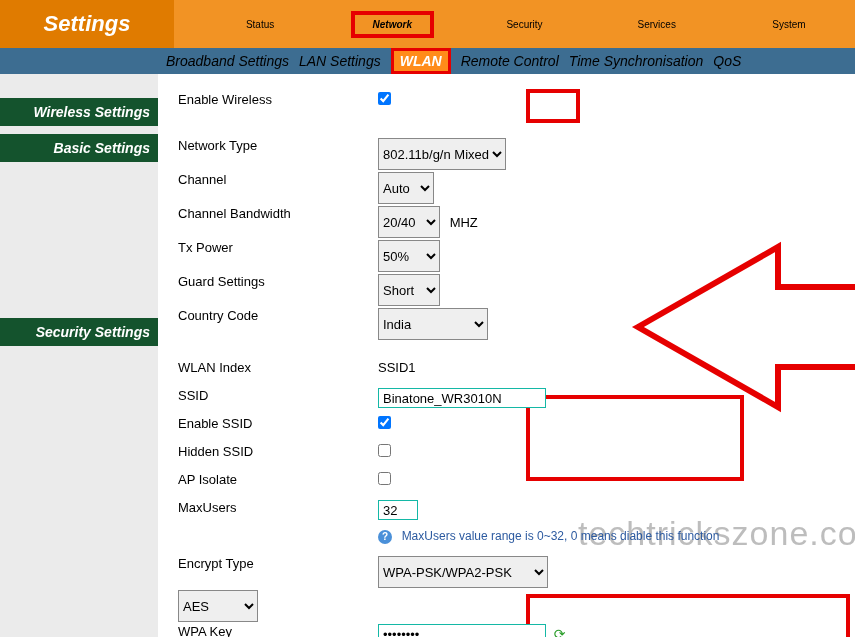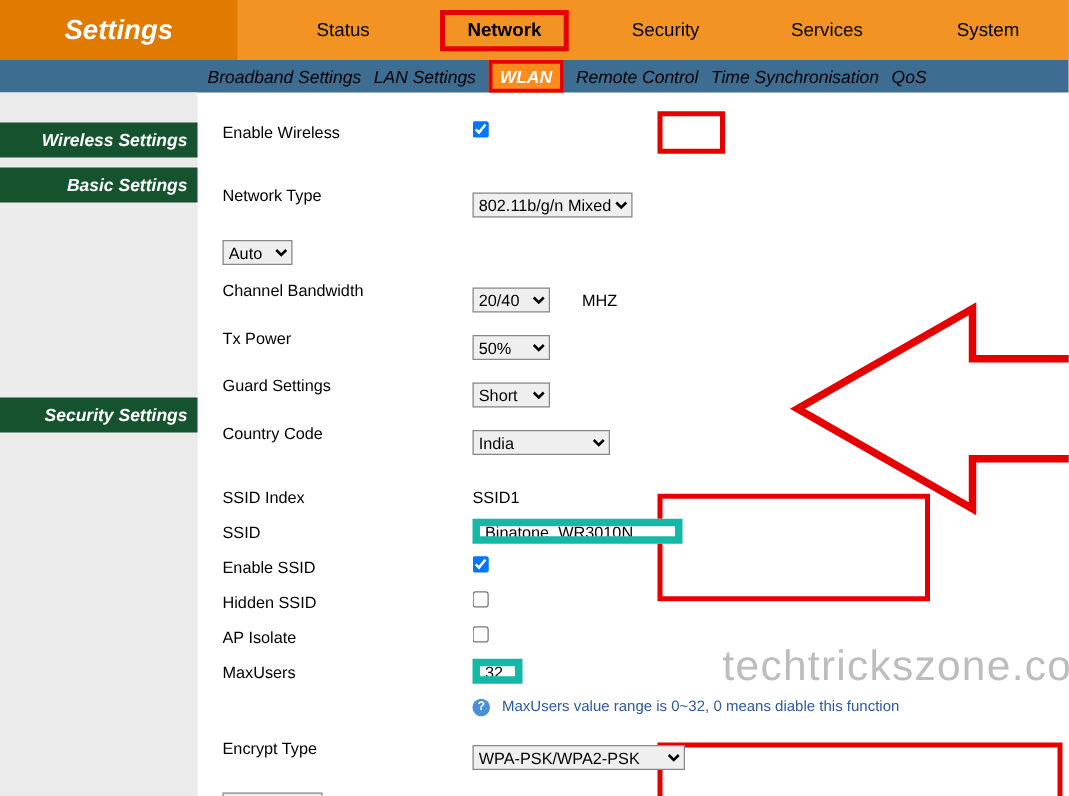--- a/index.html
+++ b/index.html
@@ -1,57 +1,57 @@
 <!DOCTYPE html>
 <html><head>
 <meta charset="utf-8">
 <style>
   * { box-sizing: border-box; margin: 0; padding: 0; }
   body { font-family: Arial, sans-serif; font-size: 13px; background: #fff; width: 855px; }
   
   .topbar { display: flex; height: 48px; background: #e07b00; }
-  .brand { width: 190px; display:flex; align-items:center; justify-content:center; color:#fff; font-size:22px; font-weight:bold; font-style:italic; }
+  .brand { width: 174px; display:flex; align-items:center; justify-content:center; color:#fff; font-size:22px; font-weight:bold; font-style:italic; }
   .mainnav { flex:1; display:flex; background:#f29324; }
   .mainnav .spacer-left { width: 20px; }
-  .mainnav .tab { flex:1; display:flex; align-items:center; justify-content:center; color:#000; font-size:15px; cursor:pointer; }
-  .mainnav .tab.active { background:#f29324; color:#000; font-weight:bold; }
+  .mainnav .tab { flex:1; display:flex; align-items:center; justify-content:center; color:#000; font-size:10px; cursor:pointer; }
+  .mainnav .tab.active { background:#f29324; color:#000; font-weight:bold;font-style:italic; }
   .redbox { border: 4px solid #e60000; }
   .redbox-inner { padding: 4px 18px; background:#f29324; }
   
   .subnav { display:flex; height:26px; background:#3d6d91; align-items:center; padding-left: 166px; gap: 10px; color:#000; font-size:14px;font-style:italic; }
   .subnav .sitem { cursor:pointer; }
   .subnav .sitem.active { background:#ff8c1a; color:#fff; padding:2px 6px; font-weight:bold; border:3px solid #e60000; }
   
   .layout { display:flex; }
   .sidebar { width:158px; background:#ebebeb; min-height:563px; }
   .sidebar .cat { background:#14532d; color:#fff; font-weight:bold; font-style:italic; text-align:right; padding:6px 8px; font-size:14px; margin-top:6px; }
   .sidebar .gap { height: 150px; }
   .sidebar .gap2 { height: 2px; }
   
   .content { flex:1; padding: 18px 10px 10px 20px; position:relative; }
-  .row { display:flex; align-items:center; min-height:26px; margin-bottom:2px; }
+  .row { display:flex; align-items:flex-start; min-height:26px; margin-bottom:2px; }
   .lbl { width:200px; font-size:13px; }
   .ctrl { position:relative; }
-  select { font-size:13px; border:1px solid #888; background:#efefef; height:20px;margin-top:16px; }
-  input[type=text],input[type=password] { font-size:13px; border:6px solid #14b8a6; height:20px; padding:0 4px; }
+  select { font-size:13px; border:1px solid #888; background:#efefef; height:32px; }
+  input[type=text],input[type=password] { font-size:13px; border:1px solid #14b8a6; height:20px; padding:0 4px; }
   .help { color:#2c5aa0; font-size:12px; margin-left:4px; }
   .help-icon { display:inline-block; width:14px; height:14px; border-radius:50%; background:#4a90d9; color:#fff; font-size:10px; text-align:center; line-height:14px; font-weight:bold; margin-right:2px; vertical-align:middle; }
   .refresh-icon { color:#2a9d2a; font-size:14px; margin-left:4px; cursor:pointer; }
   
   .hl-small { position:absolute; border:4px solid #e60000; pointer-events:none; }
   .hl-enable { left:368px; top:15px; width:54px; height:34px; }
   .hl-ssid { left:368px; top:321px; width:218px; height:86px; }
   .hl-enc { left:368px; top:520px; width:324px; height:100px; }
   
   .arrow { position:absolute; left:470px; top:158px; }
   .arrow svg { width:320px; height:190px; }
   
   .watermark { position:absolute; left:420px; top:440px; font-size:34px; color:#bdbdbd; font-weight:400; letter-spacing:1px; pointer-events:none; user-select:none; }
   
-  .unit { margin-left:22px; font-size:13px; }
+  .unit { margin-left:6px; font-size:13px; }
 </style>
 </head>
 <body>
 
 <div class="topbar">
   <div class="brand">Settings</div>
   <div class="mainnav">
     <div class="spacer-left"></div>
     <div class="tab">Status</div>
     <div class="tab active">
@@ -100,20 +100,21 @@
       <div class="ctrl"><input type="checkbox" checked="" style=""></div>
     </div>
 
     <div style="height:18px"></div>
 
     <div class="row">
       <div class="lbl">Network Type</div>
       <div class="ctrl"><select><option>802.11b/g/n Mixed</option></select></div>
     </div>
     <div class="row">
+      <div class="lbl">Channel</div>
       <div class="ctrl"><select style="width:56px"><option>Auto</option></select></div>
     </div>
     <div class="row">
       <div class="lbl">Channel Bandwidth</div>
       <div class="ctrl">
         <select style="width:62px"><option>20/40</option></select>
         <span class="unit">MHZ</span>
       </div>
     </div>
     <div class="row">
@@ -125,21 +126,21 @@
       <div class="ctrl"><select style="width:62px"><option>Short</option></select></div>
     </div>
     <div class="row">
       <div class="lbl">Country Code</div>
       <div class="ctrl"><select style="width:110px"><option>India</option></select></div>
     </div>
 
     <div style="height:18px"></div>
 
     <div class="row">
-      <div class="lbl">SSID Index</div>
+      <div class="lbl">WLAN Index</div>
       <div class="ctrl">SSID1</div>
     </div>
     <div class="row">
       <div class="lbl">SSID</div>
       <div class="ctrl"><input type="text" style="width: 168px;" value="Binatone_WR3010N"></div>
     </div>
     <div class="row">
       <div class="lbl">Enable SSID</div>
       <div class="ctrl"><input type="checkbox" checked="" style=""></div>
     </div>

